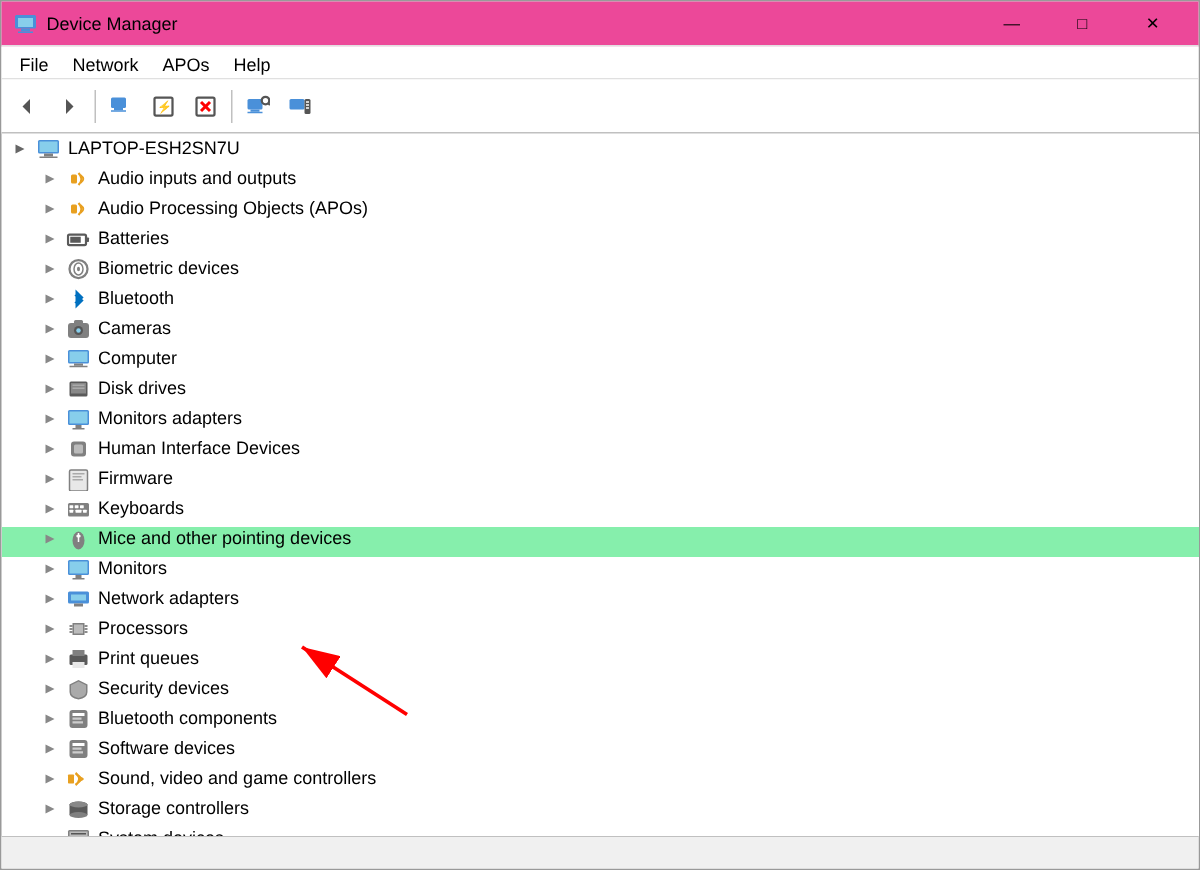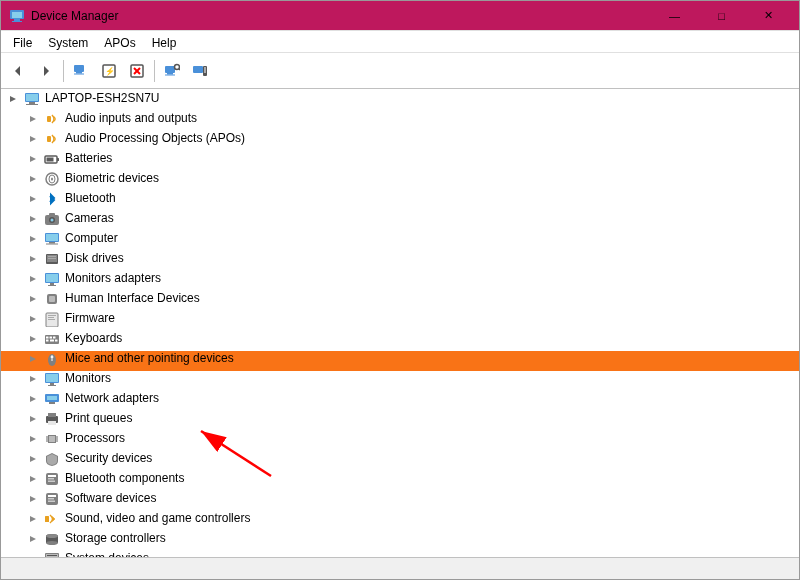--- a/index.html
+++ b/index.html
@@ -13,21 +13,21 @@
     }
     .window {
       width: 800px;
       height: 580px;
       background: #fff;
       border: 1px solid #999;
       display: flex;
       flex-direction: column;
     }
     .title-bar {
-      background: #be185d;
+      background: #ec4899;
       height: 30px;
       display: flex;
       align-items: center;
       justify-content: space-between;
       padding: 4px 8px;
       border-bottom: 1px solid #e0e0e0;
       flex-shrink: 0;
     }
     .title-bar-left {
       display: flex;
@@ -104,21 +104,21 @@
     }
     .tree-item {
       display: flex;
       align-items: flex-start;
       height: 20px;
       padding-left: 8px;
       cursor: pointer;
       user-select: none;
       white-space: nowrap;
     }
-    .tree-item.selected { background: #f97316; }
+    .tree-item.selected { background: #86efac; }
     .expander {
       width: 16px;
       height: 16px;
       display: flex;
       align-items: center;
       justify-content: center;
       flex-shrink: 0;
       font-size: 9px;
       color: #666;
     }
@@ -183,21 +183,21 @@
     </div>
     <div class="title-bar-controls">
       <button class="title-btn">—</button>
       <button class="title-btn">□</button>
       <button class="title-btn close">✕</button>
     </div>
   </div>
 
   <div class="menu-bar">
     <div class="menu-item">File</div>
-    <div class="menu-item">System</div>
+    <div class="menu-item">Network</div>
     <div class="menu-item">APOs</div>
     <div class="menu-item">Help</div>
   </div>
 
   <div class="toolbar">
 
     <button class="toolbar-btn">
       <svg width="14" height="14" viewBox="0 0 14 14">
           <polygon points="9,2 4,7 9,12" fill="#555"></polygon>
         </svg>
@@ -508,46 +508,46 @@
           <span class="item-label">Network adapters</span>
         </div>
         <div class="tree-item child-item">
           <div class="expander">
             <svg width="8" height="8" viewBox="0 0 8 8">
               <polygon points="1,1 7,4 1,7" fill="#888"></polygon>
             </svg>
           </div>
           <div class="item-icon">
             <svg width="16" height="16" viewBox="0 0 16 16">
-              <rect x="2" y="5" width="12" height="7" rx="1" fill="#5a5a5a"></rect>
-              <rect x="4" y="2" width="8" height="4" fill="#808080"></rect>
-              <rect x="4" y="10" width="8" height="4" fill="#e8e8e8"></rect>
-            </svg>
-          </div>
-          <span class="item-label">Print queues</span>
-        </div>
-        <div class="tree-item child-item">
-          <div class="expander">
-            <svg width="8" height="8" viewBox="0 0 8 8">
-              <polygon points="1,1 7,4 1,7" fill="#888"></polygon>
-            </svg>
-          </div>
-          <div class="item-icon">
-            <svg width="16" height="16" viewBox="0 0 16 16">
               <rect x="4" y="4" width="8" height="8" fill="#808080"></rect>
               <rect x="5" y="5" width="6" height="6" fill="#bbb"></rect>
               <line x1="2" y1="6" x2="4" y2="6" stroke="#666" stroke-width="1"></line>
               <line x1="2" y1="8" x2="4" y2="8" stroke="#666" stroke-width="1"></line>
               <line x1="2" y1="10" x2="4" y2="10" stroke="#666" stroke-width="1"></line>
               <line x1="12" y1="6" x2="14" y2="6" stroke="#666" stroke-width="1"></line>
               <line x1="12" y1="8" x2="14" y2="8" stroke="#666" stroke-width="1"></line>
               <line x1="12" y1="10" x2="14" y2="10" stroke="#666" stroke-width="1"></line>
             </svg>
           </div>
           <span class="item-label">Processors</span>
+        </div>
+        <div class="tree-item child-item">
+          <div class="expander">
+            <svg width="8" height="8" viewBox="0 0 8 8">
+              <polygon points="1,1 7,4 1,7" fill="#888"></polygon>
+            </svg>
+          </div>
+          <div class="item-icon">
+            <svg width="16" height="16" viewBox="0 0 16 16">
+              <rect x="2" y="5" width="12" height="7" rx="1" fill="#5a5a5a"></rect>
+              <rect x="4" y="2" width="8" height="4" fill="#808080"></rect>
+              <rect x="4" y="10" width="8" height="4" fill="#e8e8e8"></rect>
+            </svg>
+          </div>
+          <span class="item-label">Print queues</span>
         </div>
         <div class="tree-item child-item">
           <div class="expander">
             <svg width="8" height="8" viewBox="0 0 8 8">
               <polygon points="1,1 7,4 1,7" fill="#888"></polygon>
             </svg>
           </div>
           <div class="item-icon">
             <svg width="16" height="16" viewBox="0 0 16 16">
               <path d="M8 2 L14 5 L14 10 Q14 14 8 15 Q2 14 2 10 L2 5 Z" fill="#808080"></path>

